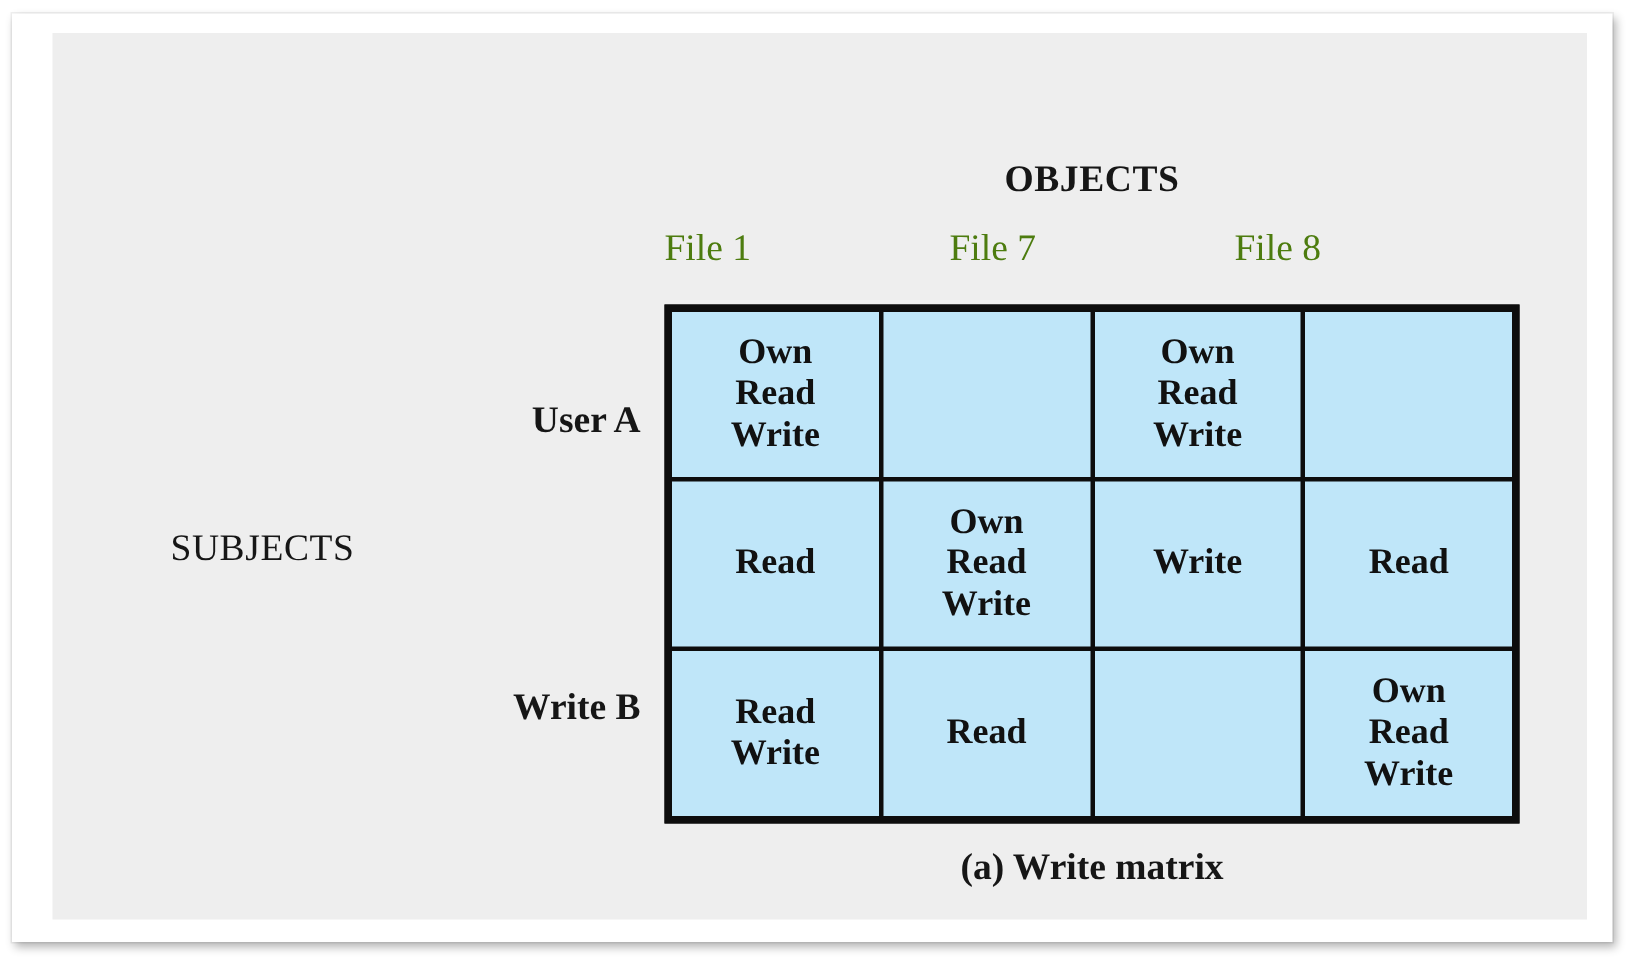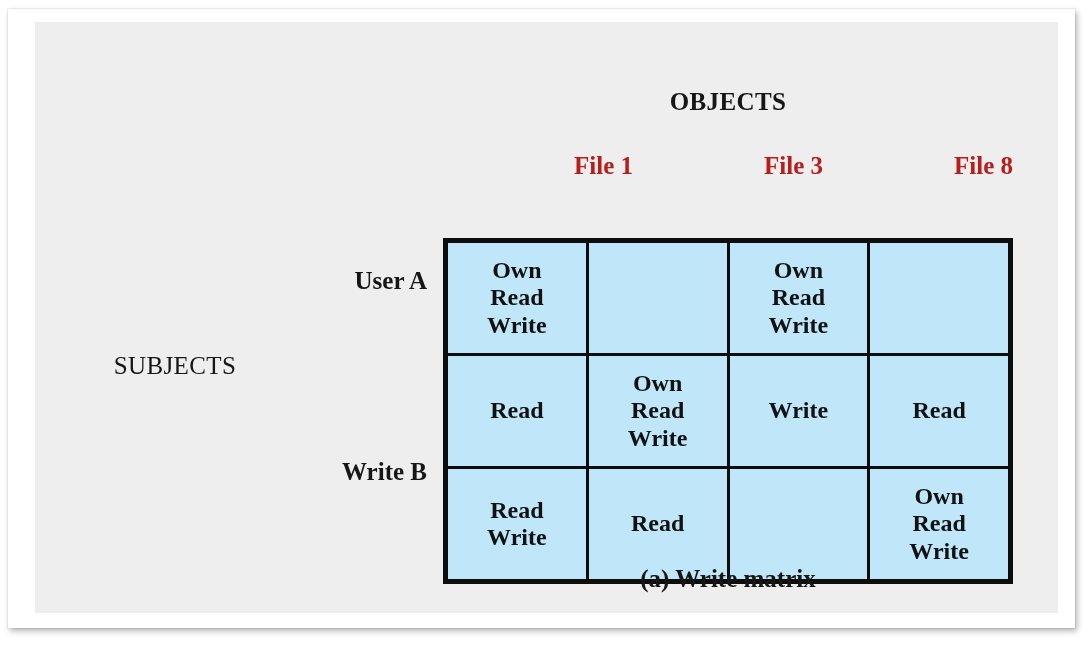--- a/index.html
+++ b/index.html
@@ -35,21 +35,21 @@
     top: 13px;
     width: 1023px;
     height: 591px;
     background: #eeeeee;
   }
 
   
   #objects-title {
     position: absolute;
     left: 400px;
-    top: 66px;
+    top: 84px;
     width: 586px;
     text-align: center;
     font-size: 25px;
     font-weight: bold;
     color: #161616;
     letter-spacing: 0.4px;
   }
 
   #subjects-title {
     position: absolute;
@@ -66,24 +66,24 @@
   
   #column-headers {
     position: absolute;
     left: 408px;
     top: 130px;
     width: 570px;
     display: flex;
   }
   .col-header {
     flex: 1 1 0;
-    text-align: right;
-    font-size: 25px;
-    font-weight: bold;
-    color: #b91c1c;
+    text-align: left;
+    font-size: 25px;
+    font-weight: normal;
+    color: #4d7c0f;
   }
 
   
   #row-labels {
     position: absolute;
     left: 240px;
     top: 181px;
     width: 152px;
     height: 346px;
     display: flex;
@@ -107,21 +107,20 @@
     left: 408px;
     top: 181px;
     width: 570px;
     height: 346px;
     box-sizing: border-box;
     border: 5px solid #0d0d0d;
     background: #0d0d0d;
     display: flex;
     flex-direction: column;
     gap: 3px;
-    margin-top: 35px;
   }
   .matrix-row {
     flex: 1 1 0;
     display: flex;
     gap: 3px;
     min-height: 0;
   }
   .matrix-cell {
     flex: 1 1 0;
     background: #bfe6f9;
@@ -157,21 +156,21 @@
 
 <div id="figure-card">
   <div id="figure-panel">
 
     <div id="objects-title">OBJECTS</div>
 
     <div id="subjects-title">SUBJECTS</div>
 
     <div id="column-headers">
         <div class="col-header">File 1</div>
-        <div class="col-header">File 3</div>
+        <div class="col-header">File 7</div>
         <div class="col-header">File 8</div>
       </div>
 
     <div id="row-labels">
         <div class="row-label">User A</div>
         <div class="row-label">Write B</div>
       </div>
 
     <div id="access-matrix">
         <div class="matrix-row">

